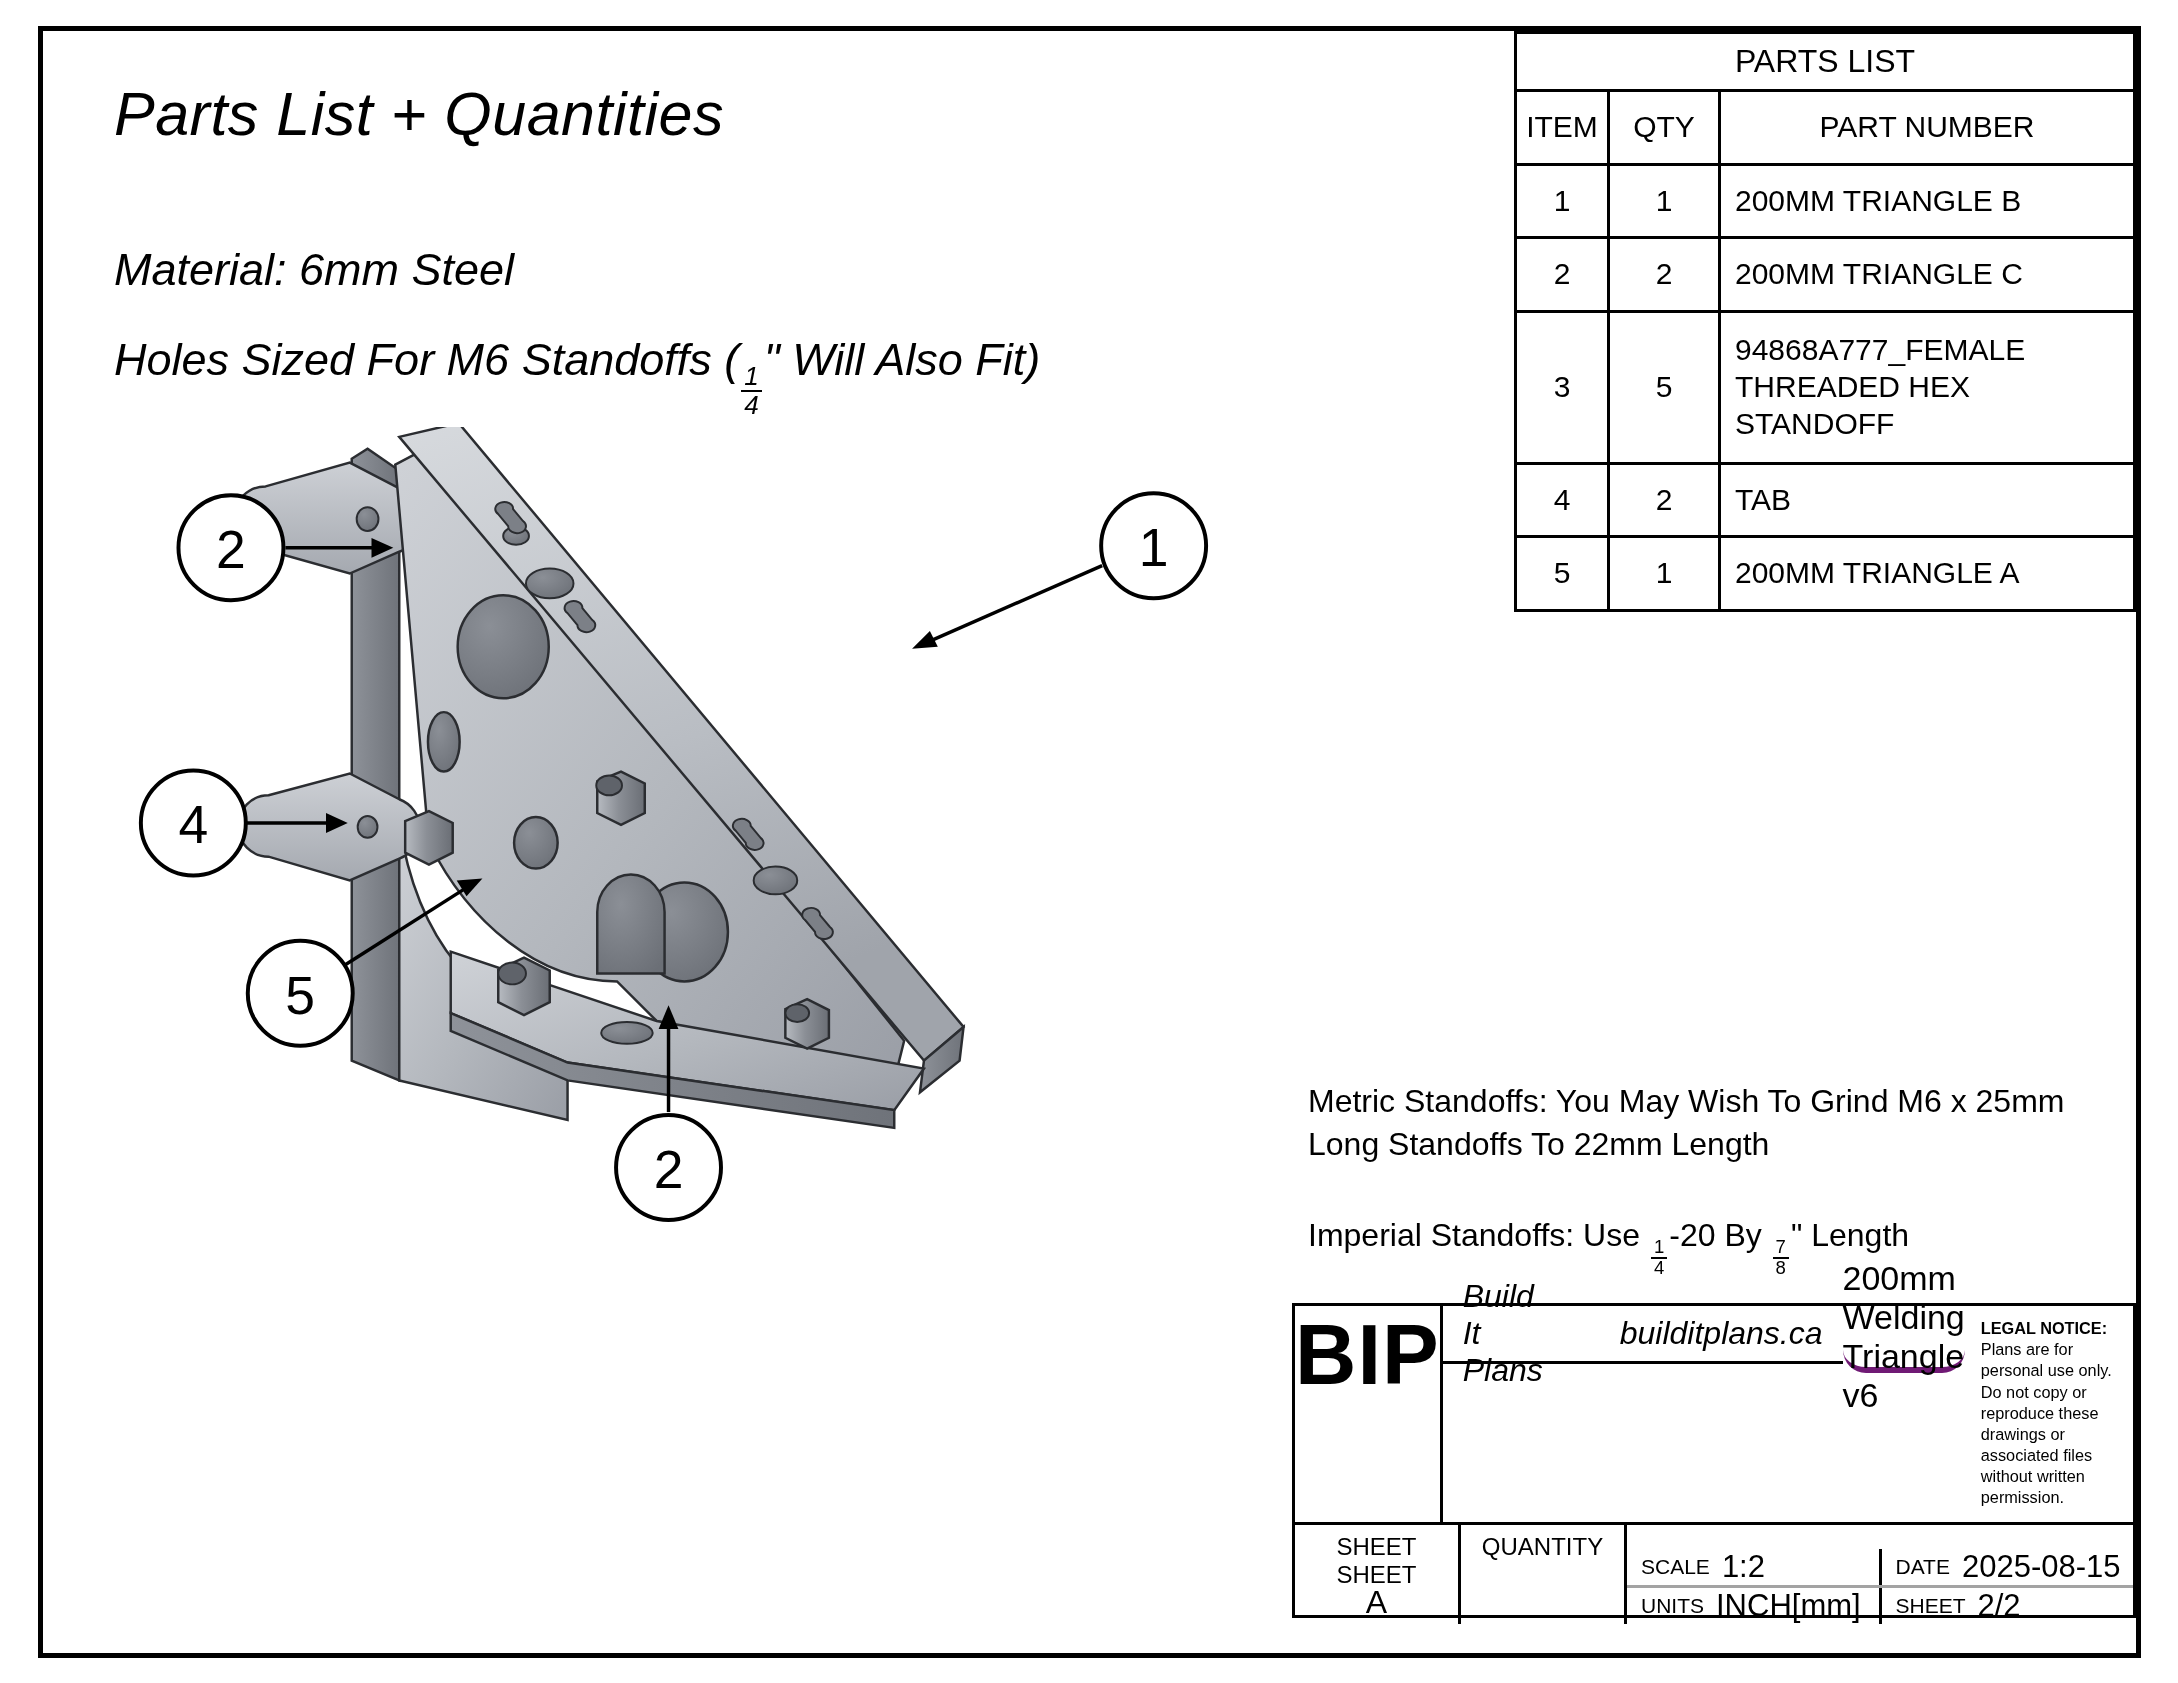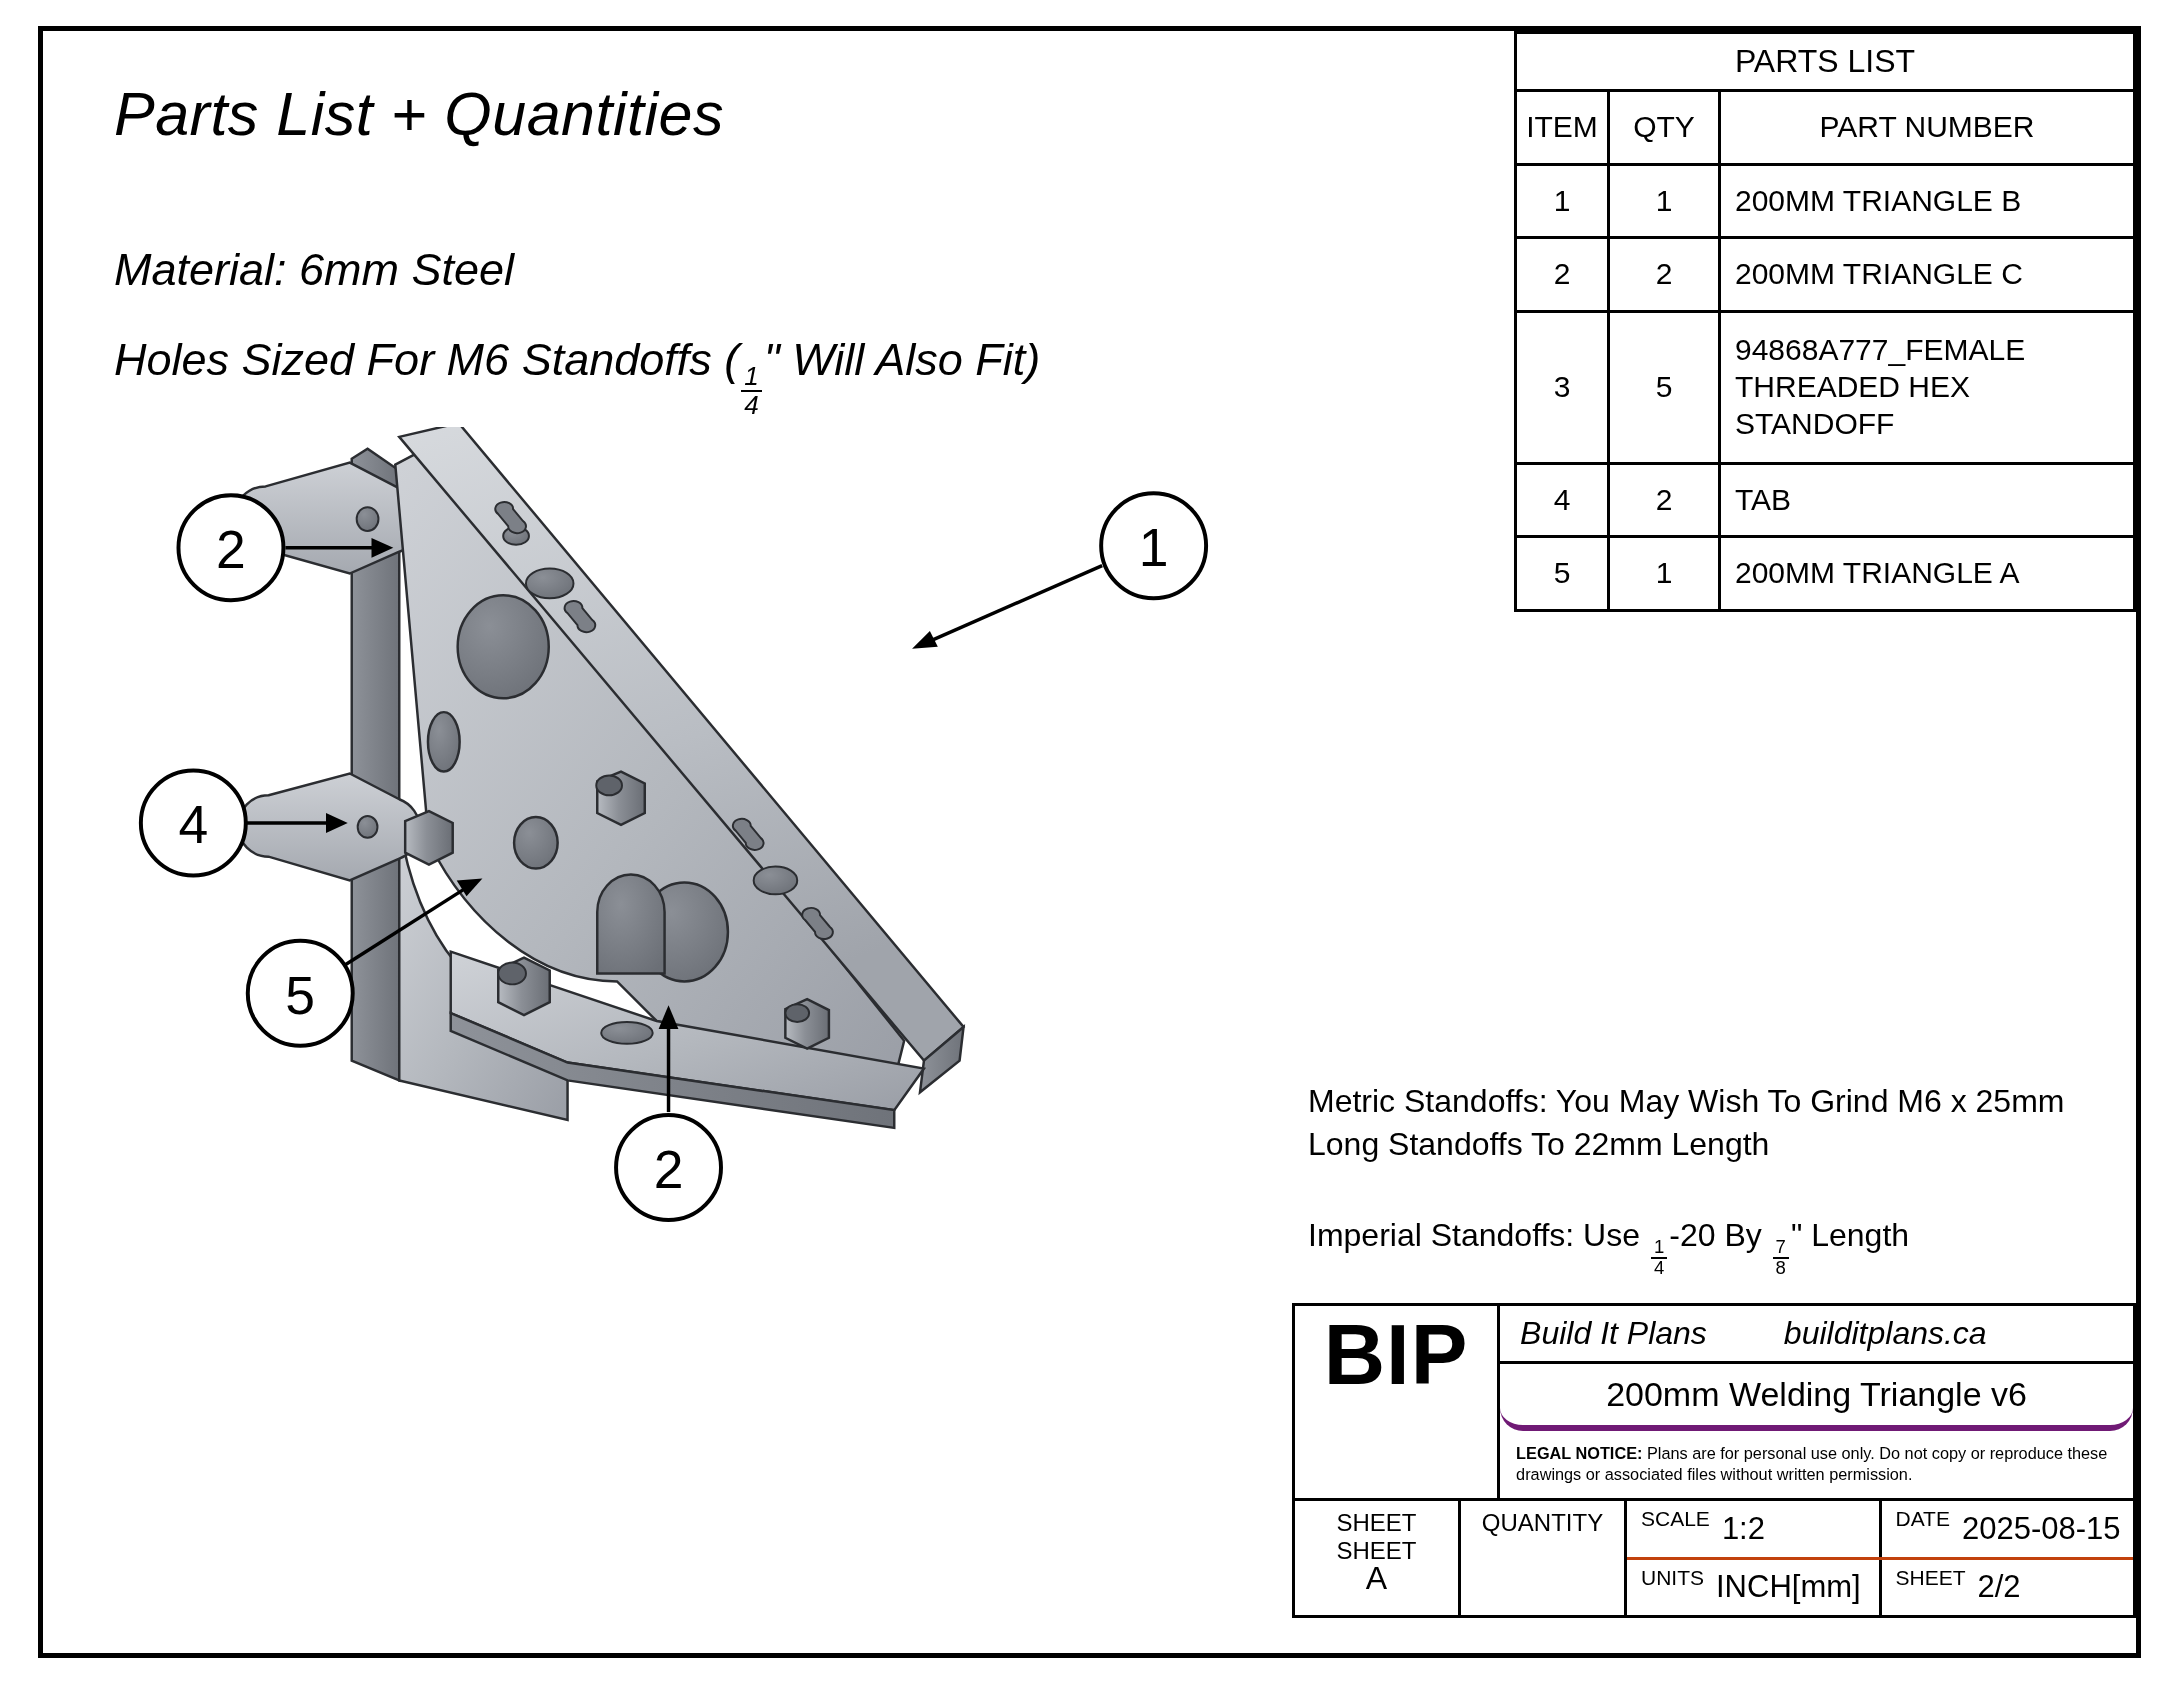--- a/index.html
+++ b/index.html
@@ -129,21 +129,21 @@
     justify-content: center;
   }
   #tb-logo .logo-text {
     font-size: 85px;
     font-weight: bold;
     letter-spacing: 1px;
   }
   #tb-right {
     flex: 1 1 auto;
     display: flex;
-    flex-direction: column;
+    flex-direction: row;
   }
   #tb-company {
     display: flex;
     align-items: center;
     border-bottom: 3px solid #000;
     height: 55px;
     padding: 0 20px;
     font-style: italic;
     font-size: 32px;
   }
@@ -189,21 +189,21 @@
   }
   #tb-metrics {
     flex: 1 1 auto;
     display: flex;
     flex-direction: column;
   }
   .metric-row {
     flex: 1 1 50%;
     display: flex;
   }
-  .metric-row.top { border-bottom: 3px solid #c2410c; }
+  .metric-row.top { border-bottom: 3px solid #a3a3a3; margin-top: 24px; }
   .metric-cell {
     flex: 1 1 50%;
     display: flex;
     align-items: center;
     padding-left: 14px;
     position: relative;
   }
   .metric-cell.bordered { border-right: 3px solid #000; }
   .metric-cell .lbl {
     font-size: 21px;

